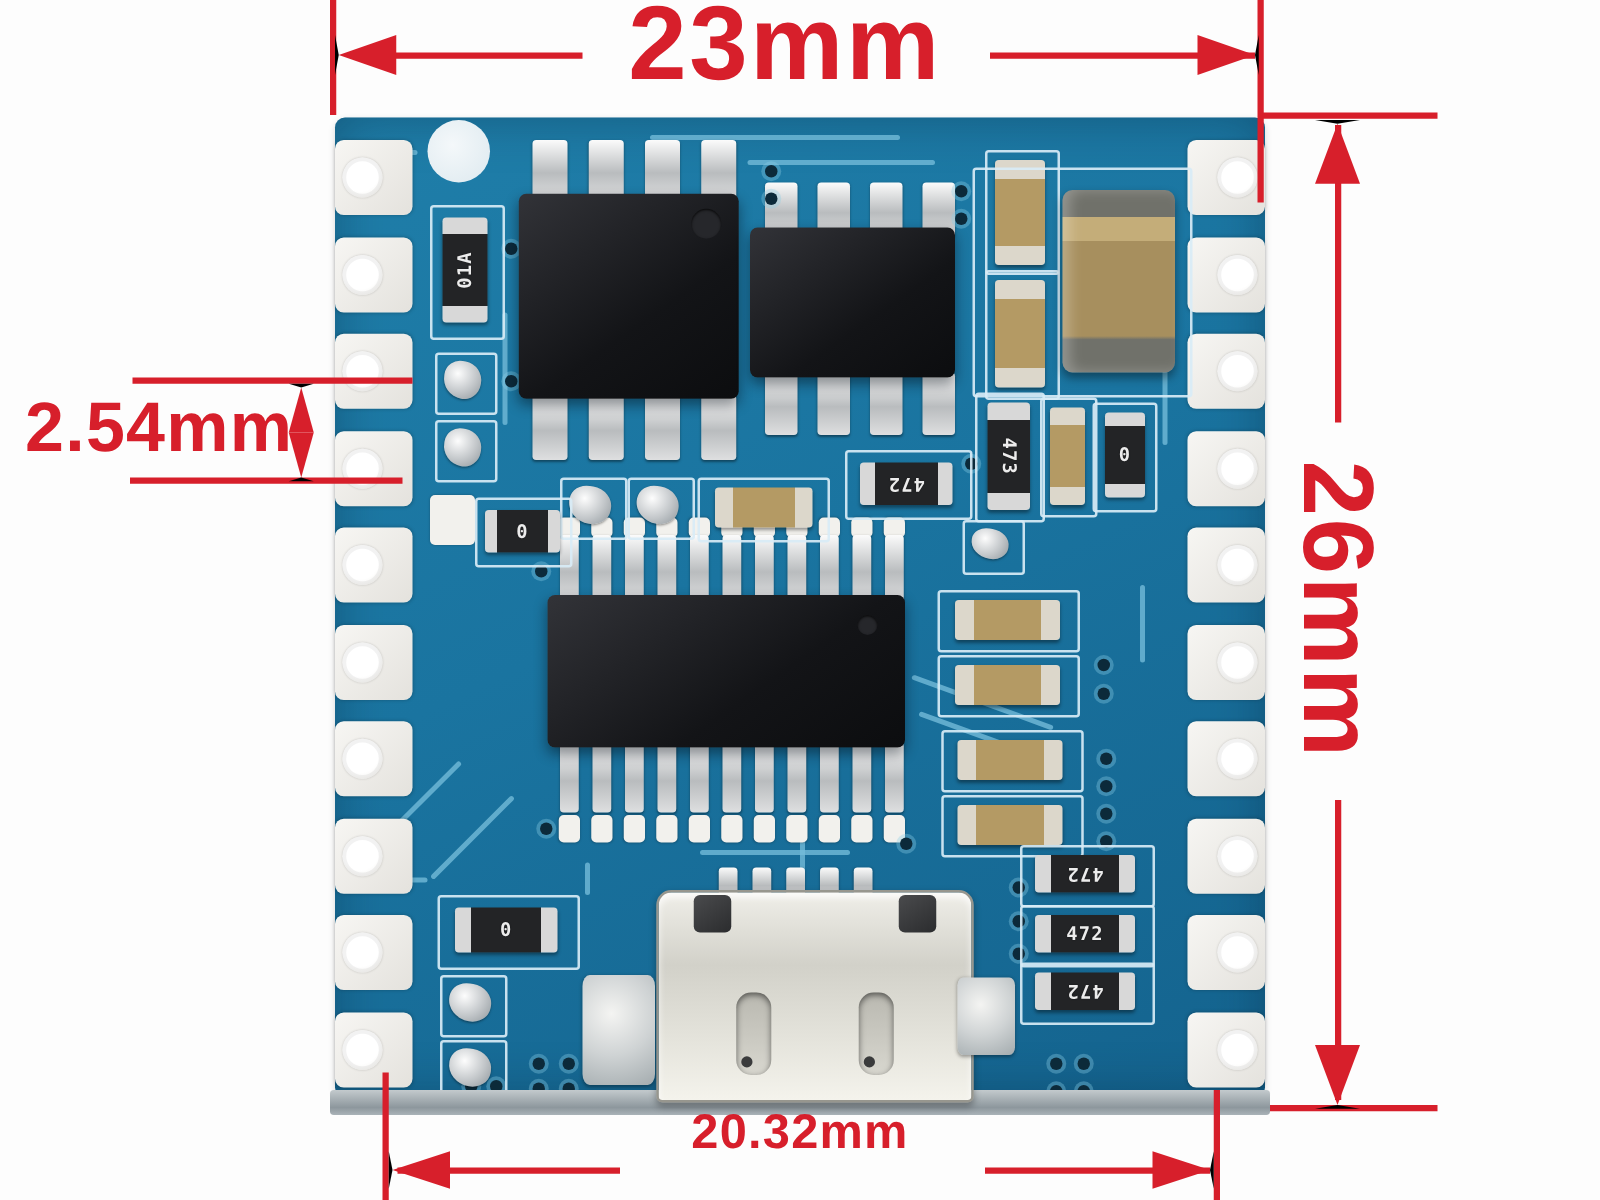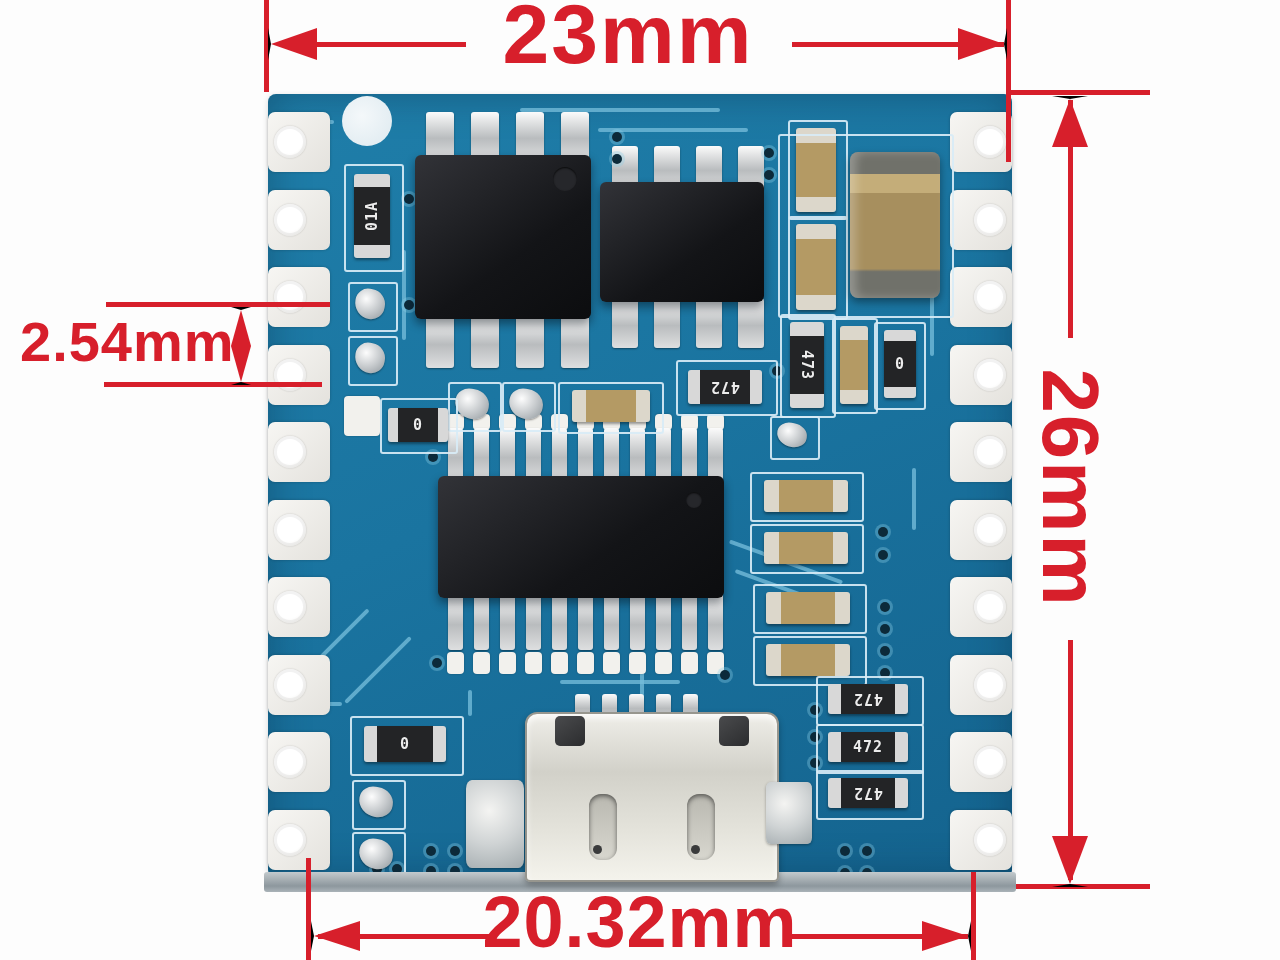--- a/index.html
+++ b/index.html
@@ -371,16 +371,16 @@
     <div class="dtext" style="left:20px;top:314px;font-size:56px;letter-spacing:1px;">2.54mm</div>
   </div>
 
   <div>
     <div class="dline" style="left:306px;top:858px;width:5px;height:102px;"></div>
     <div class="dline" style="left:971px;top:872px;width:5px;height:88px;"></div>
     <div class="dline" style="left:318px;top:934px;width:178px;height:5px;"></div>
     <div class="dline" style="left:788px;top:934px;width:180px;height:5px;"></div>
     <div class="tri" style="left:311px;top:921px;border-top:15px solid transparent;border-bottom:15px solid transparent;border-right:46px solid var(--red);"></div>
     <div class="tri" style="left:922px;top:921px;border-top:15px solid transparent;border-bottom:15px solid transparent;border-left:46px solid var(--red);"></div>
-    <div class="dtext" style="left:640px;top:886px;transform:translateX(-50%);font-size:72px;letter-spacing:1px;">20.32mm</div>
+    <div class="dtext" style="left:640px;top:886px;transform:translateX(-50%);font-size:39px;letter-spacing:1px;">20.32mm</div>
   </div>
 
 </div>
 
 </body></html>

